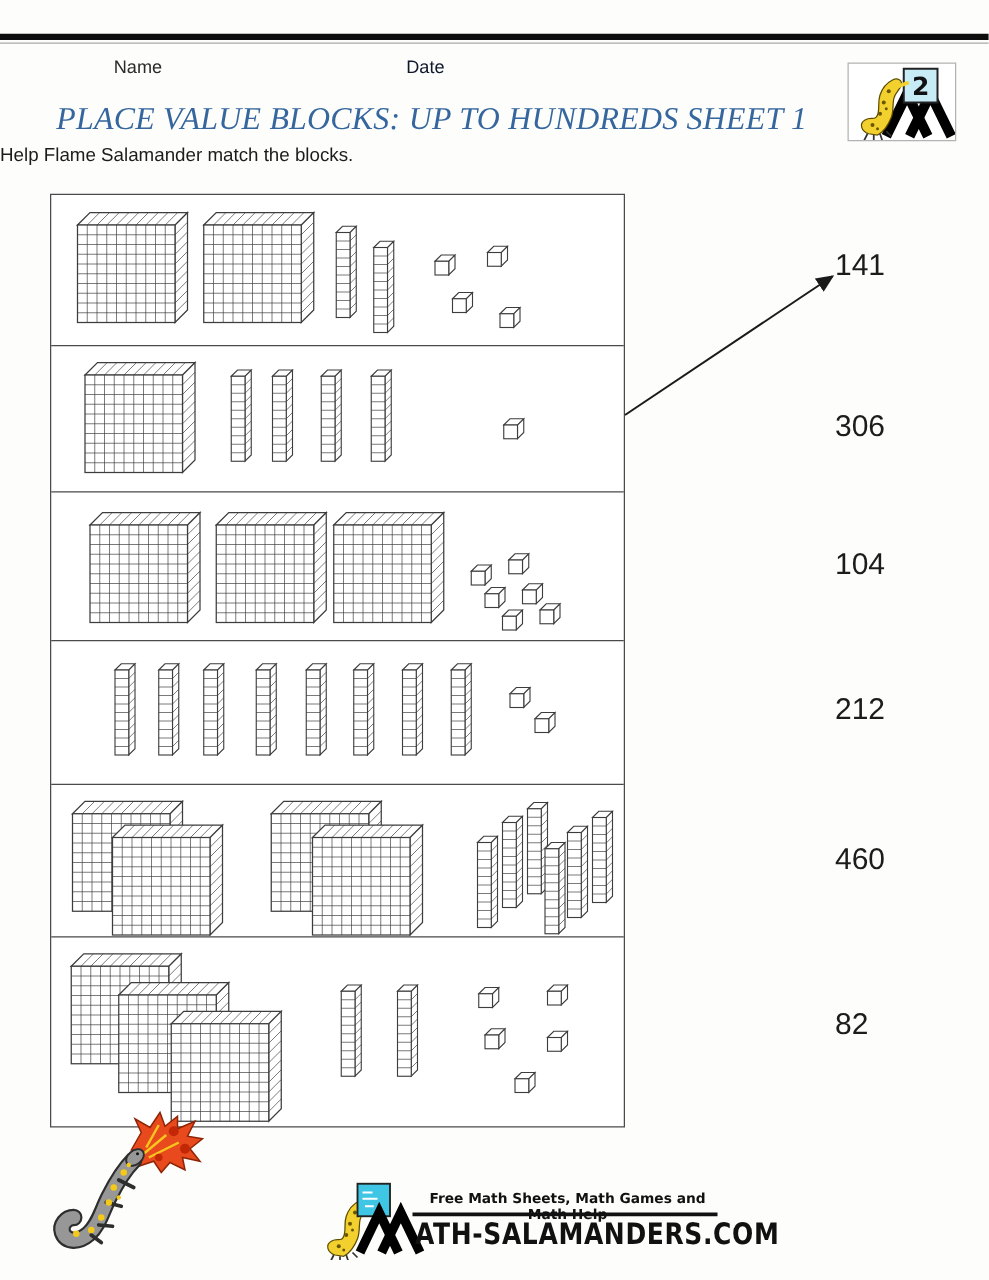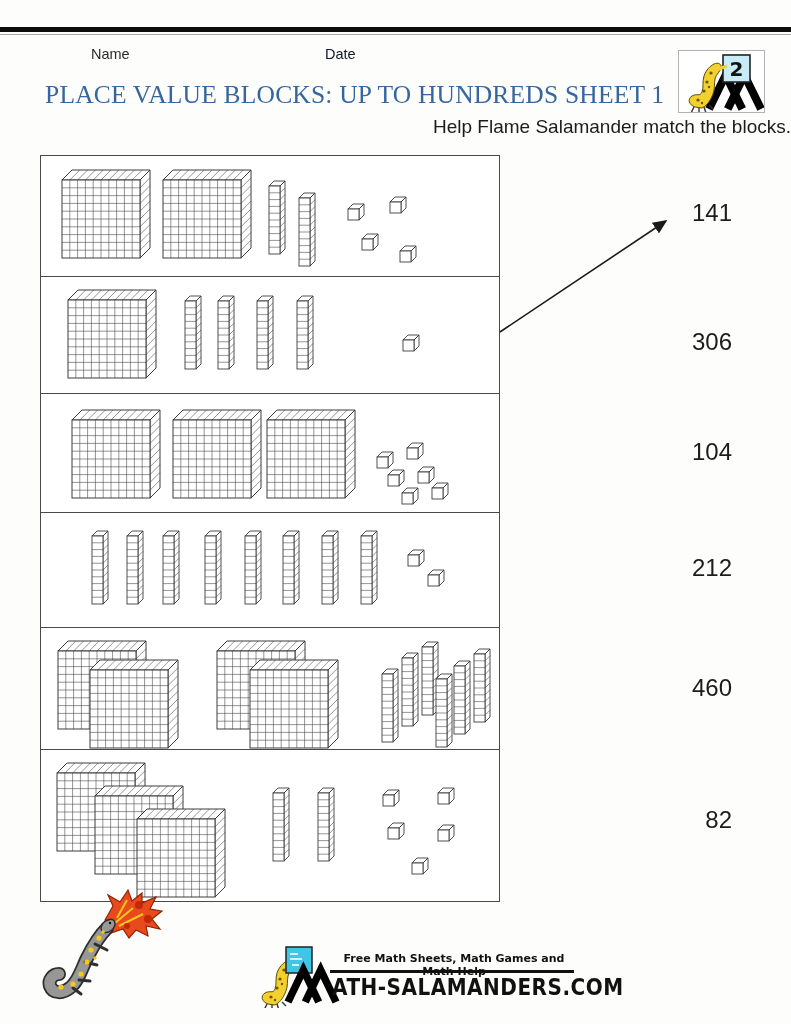--- a/index.html
+++ b/index.html
@@ -8,37 +8,37 @@
     background:#fdfdfb;color:#1c1c1c;
     font-family:"Liberation Sans", sans-serif;
   }
   .top-rule{position:absolute;left:0;top:27px;width:791px;height:5px;background:#0d0d0d;}
   .top-rule-shadow{position:absolute;left:0;top:34px;width:791px;height:1px;background:#a9a9a9;}
   .name-label{position:absolute;left:47px;top:46px;font-size:14.5px;color:#2b2b2b;margin-left:44px;}
   .date-label{position:absolute;left:325px;top:46px;font-size:14.5px;color:#0f172a;}
   .page-title{
     position:absolute;left:45px;top:80px;width:640px;
     font-family:"Liberation Serif", serif;font-size:25.5px;font-weight:400;
-    color:#35669e;letter-spacing:.2px;white-space:nowrap;
-  }
-  .subtitle{position:absolute;left:0;top:116px;width:791px;text-align:right;font-size:19px;color:#1c1c1c;}
+    color:#35669e;letter-spacing:.2px;white-space:nowrap;font-style:italic;
+  }
+  .subtitle{position:absolute;left:0;top:116px;width:791px;text-align:left;font-size:15px;color:#1c1c1c;}
   .header-logo{
     position:absolute;left:678px;top:50px;width:87px;height:63px;
     border:1px solid #b3b3b3;background:#fff;box-sizing:border-box;
   }
   .blocks-table{
     position:absolute;left:40px;top:155px;width:460px;height:747px;
     border:1px solid #4a4a4a;background:#fff;box-sizing:border-box;
   }
   .block-row{position:relative;border-bottom:1px solid #4a4a4a;}
   .block-row:last-child{border-bottom:none;}
   .block-row svg{display:block;}
   .answers{position:absolute;left:668px;top:0;width:64px;height:1024px;}
   .answer-number{
-    position:absolute;left:0;width:64px;text-align:right;
+    position:absolute;left:0;width:64px;text-align:left;
     font-size:24px;color:#1c1c1c;
   }
   .match-arrow{position:absolute;left:494px;top:210px;width:186px;height:128px;}
   .flame-salamander{position:absolute;left:35px;top:888px;width:130px;height:136px;}
   .footer-logo{position:absolute;left:250px;top:944px;width:330px;height:64px;}
   .footer-logo .mark{position:absolute;left:0;top:0;width:90px;height:64px;}
   .footer-tagline{
     position:absolute;left:84px;top:8px;width:240px;text-align:center;
     font-size:11px;font-weight:bold;color:#111;font-family:"DejaVu Sans",sans-serif;
   }

